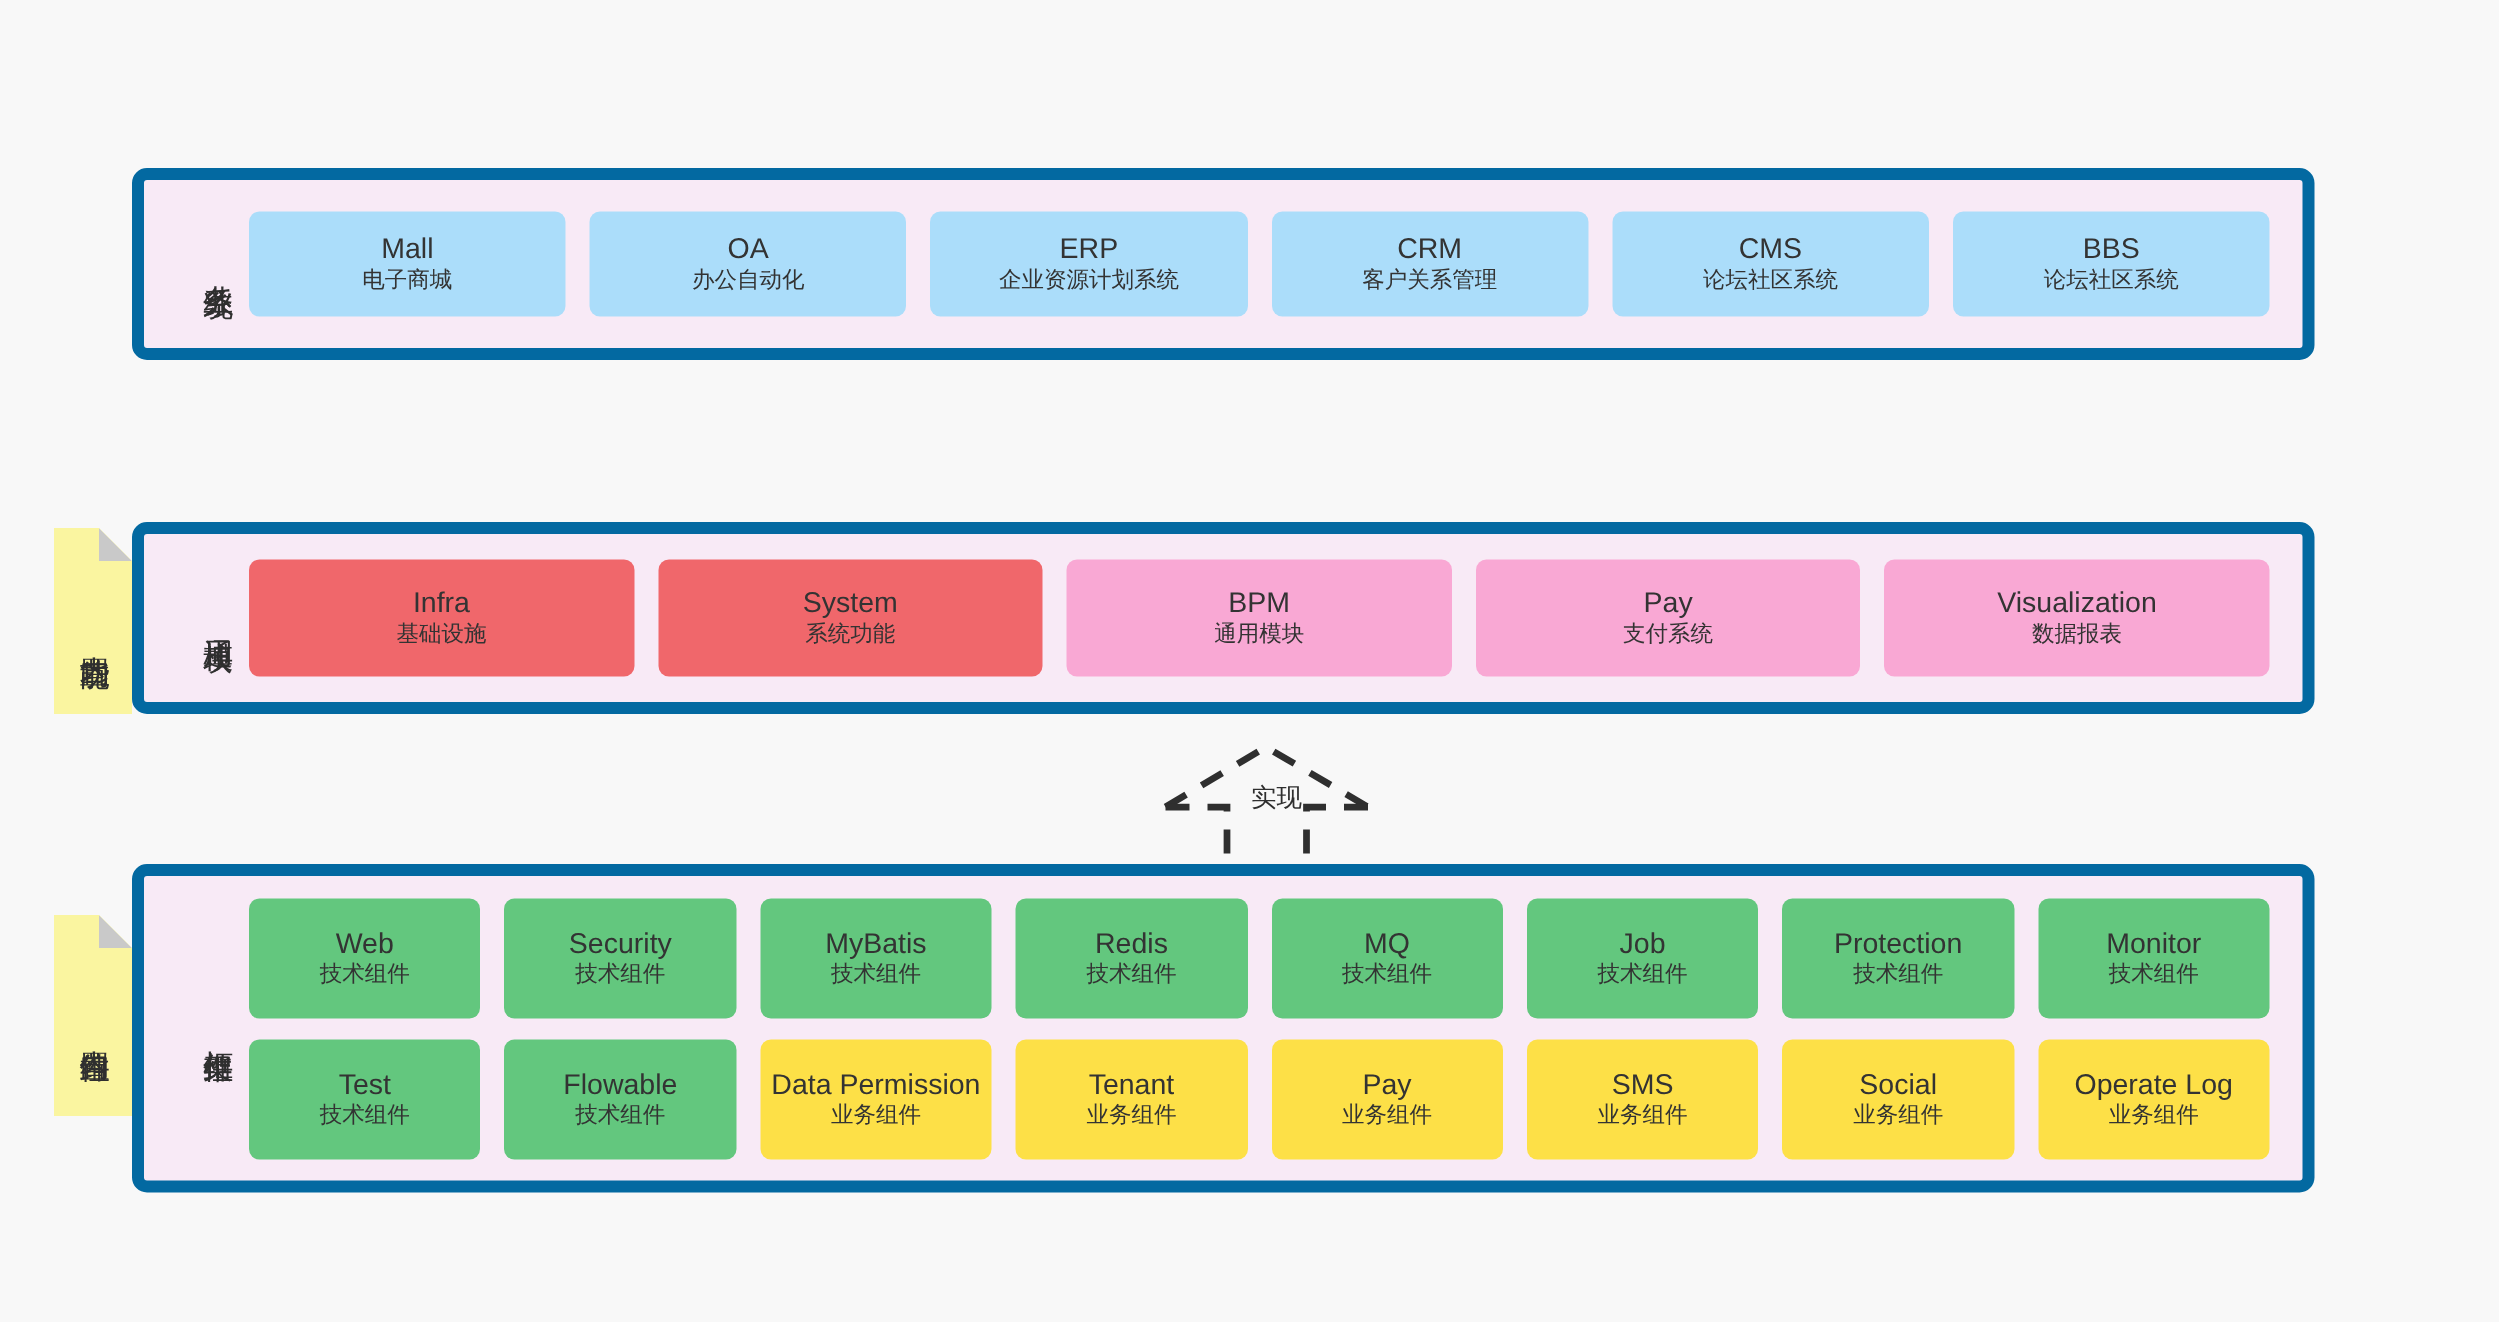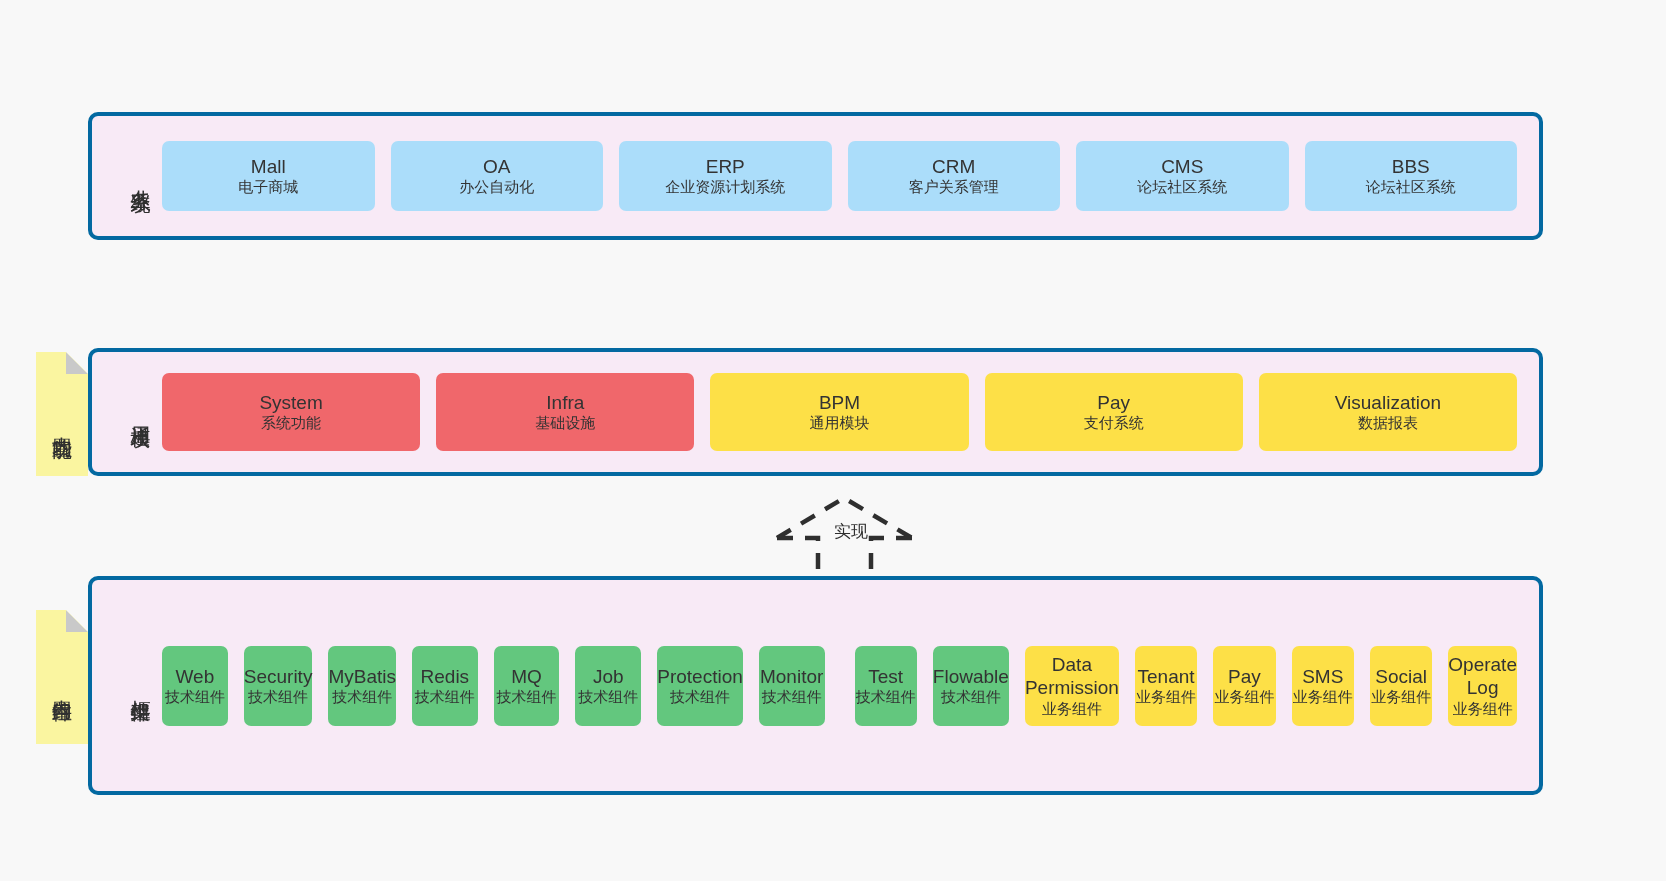--- a/index.html
+++ b/index.html
@@ -9,21 +9,21 @@
     font-family: "Liberation Sans", "DejaVu Sans", sans-serif;
     color: #333333;
     overflow: hidden;
   }
   #stage { position: relative; width: 1666px; height: 881px; }
 
   
   .layer {
     position: absolute;
     background: #F8EAF6;
-    border: 4px solid #0369a1;
+    border: 8px solid #0369a1;
     border-radius: 10px;
     display: flex;
     align-items: center;
   }
   .layer-title {
     width: 52px;
     flex: 0 0 52px;
     font-size: 20px;
     line-height: 1.16;
     color: #2f2f2f;
@@ -35,42 +35,42 @@
     white-space: nowrap;
   }
   .cards {
     flex: 1 1 auto;
     display: flex;
     gap: 0;
     padding: 0 14px 0 2px;
     height: 100%;
     align-items: center;
   }
-  .cards.two-rows { flex-direction: row; justify-content: center; gap: 14px; }
+  .cards.two-rows { flex-direction: column; justify-content: center; gap: 14px; }
   .row { display: flex; width: 100%; }
 
   .card {
     flex: 1 1 0;
     margin: 0 8px;
     border-radius: 7px;
     display: flex;
     flex-direction: column;
     align-items: center;
     justify-content: center;
     text-align: center;
     color: #333333;
     line-height: 1.22;
   }
   .card .en { font-size: 19px; }
   .card .cn { font-size: 15px; }
 
   
   .c-blue       { background: #ABDDFA; }
   .c-red        { background: #F0676B; }
-  .c-pink       { background: #fde047; }
+  .c-pink       { background: #f9a8d4; }
   .c-green      { background: #63C77E; }
   .c-lightgreen { background: #fde047; }
 
   
   #layer-business  { left: 88px;  top: 112px; width: 1455px; height: 128px; }
   #layer-business .card { height: 70px; }
 
   #layer-common    { left: 88px;  top: 348px; width: 1455px; height: 128px; }
   #layer-common .card { height: 78px; }
 
@@ -159,26 +159,26 @@
 
   <div class="note" id="note-builtin-func">
     <span class="fold"></span>
     <span>内置功能</span>
   </div>
 
   <div class="layer" id="layer-common">
     <div class="layer-title">通用模块</div>
     <div class="cards">
       <div class="card c-red">
+        <span class="en">Infra</span>
+        <span class="cn">基础设施</span>
+      </div>
+      <div class="card c-red">
         <span class="en">System</span>
         <span class="cn">系统功能</span>
-      </div>
-      <div class="card c-red">
-        <span class="en">Infra</span>
-        <span class="cn">基础设施</span>
       </div>
       <div class="card c-pink">
         <span class="en">BPM</span>
         <span class="cn">通用模块</span>
       </div>
       <div class="card c-pink">
         <span class="en">Pay</span>
         <span class="cn">支付系统</span>
       </div>
       <div class="card c-pink">

